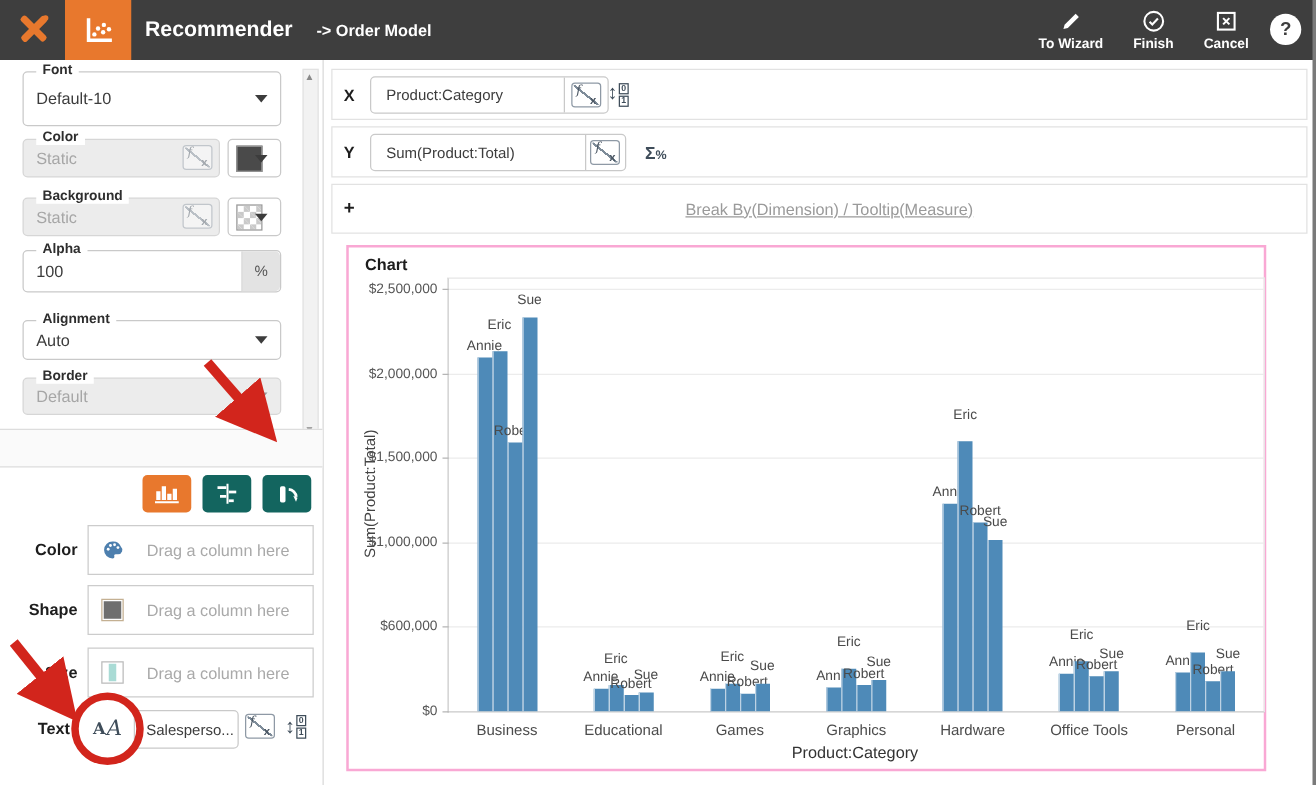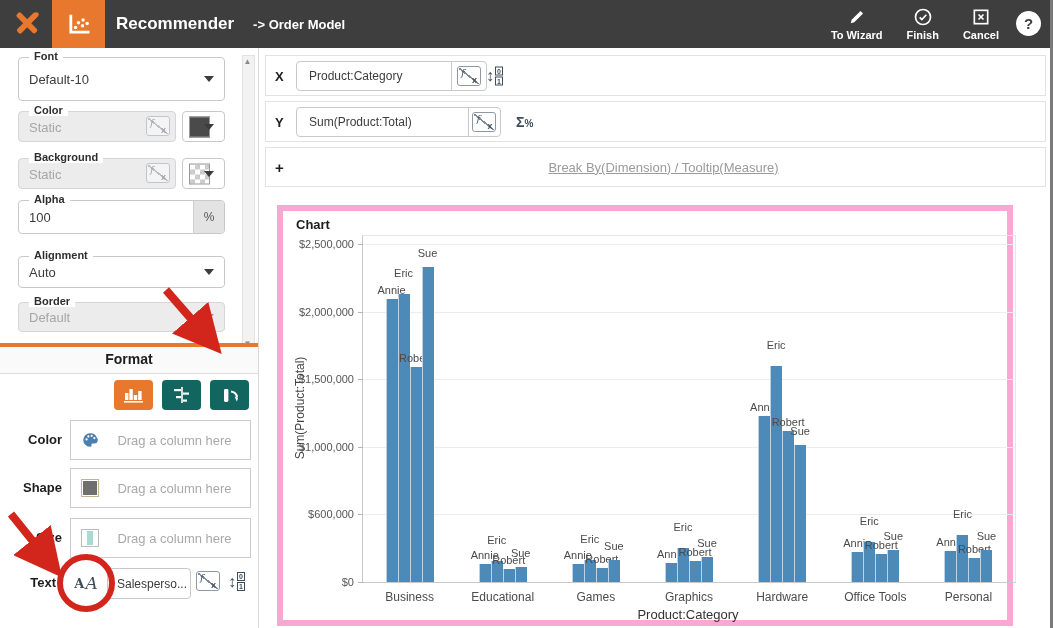--- a/index.html
+++ b/index.html
@@ -85,21 +85,21 @@
   .shelf-label{position:absolute;left:9px;top:50%;transform:translateY(-50%);font-size:13px;font-weight:bold;color:#1d1d1d;}
   .pill{position:absolute;left:30px;top:5px;height:30px;border:1px solid #c9c9c9;border-radius:4px;background:#fff;
         box-sizing:border-box;display:flex;align-items:stretch;}
   .pill .ptext{display:flex;align-items:center;padding:0 12px;font-size:12px;color:#3c3c3c;width:130px;}
   .pill .pfx{display:flex;align-items:center;justify-content:center;width:34px;border-left:1px solid #c9c9c9;}
   .shelf-icon{position:absolute;left:220px;top:50%;transform:translateY(-50%);}
   .break-box{position:absolute;left:20px;top:4px;right:4px;bottom:4px;display:flex;align-items:center;justify-content:center;
              color:#9a9a9a;font-size:13px;text-decoration:underline;}
   
   .chart-card{position:absolute;left:277px;top:196px;width:736px;height:421px;background:#fff;
-              border:6px solid #f9a8d4;box-sizing:border-box;margin-top:9px;}
+              border:2px solid #f9a8d4;box-sizing:border-box;}
   .chart-title{position:absolute;left:13px;top:6px;font-size:13px;font-weight:bold;color:#1d1d1d;}
   .plot{position:absolute;left:79px;top:24px;width:652px;height:346px;
         border:1px solid #e6e6e6;border-left-color:#c9c9c9;border-bottom-color:#c9c9c9;box-sizing:content-box;}
   .gridline{position:absolute;left:0;width:652px;height:1px;background:#ececec;}
   .y-tick-mark{position:absolute;left:-5px;width:5px;height:1px;background:#b5b5b5;}
   .y-tick-label{position:absolute;left:-9px;transform:translate(-100%,-50%);font-size:11px;color:#555;white-space:nowrap;}
   .x-tick-label{position:absolute;top:354px;transform:translateX(-50%);font-size:12px;color:#4c4c4c;white-space:nowrap;}
   .bar{position:absolute;bottom:0;width:12px;background:#4e8ab8;border-left:1px solid #bdd2e4;box-sizing:border-box;}
   .bar-label{position:absolute;transform:translateX(-50%);font-size:11px;color:#4a4a4a;white-space:nowrap;}
   .y-axis-title{position:absolute;left:17px;top:197px;transform:translate(-50%,-50%) rotate(-90deg);
@@ -212,21 +212,20 @@
       <span class="val">Auto</span>
       <span class="caret"></span>
     </div>
 
     <div class="sb-scroll">
       <span class="sb-arrow" style="top:1px;">▲</span>
       <span class="sb-arrow" style="bottom:1px;">▼</span>
     </div>
 
     <div class="tabbar">
-      <div class="tab active">Format</div>
     </div>
 
     <div class="ct-btn ct-orange" style="left:114px;">
       <svg width="22" height="18" viewBox="0 0 22 18">
         <rect x="2" y="7" width="3.4" height="7" fill="#fff"></rect>
         <rect x="6.4" y="3" width="3.4" height="11" fill="#fff"></rect>
         <rect x="10.8" y="9" width="3.4" height="5" fill="#fff"></rect>
         <rect x="15.2" y="5" width="3.4" height="9" fill="#fff"></rect>
         <rect x="1" y="15" width="19" height="1.6" fill="#fff"></rect>
       </svg>

